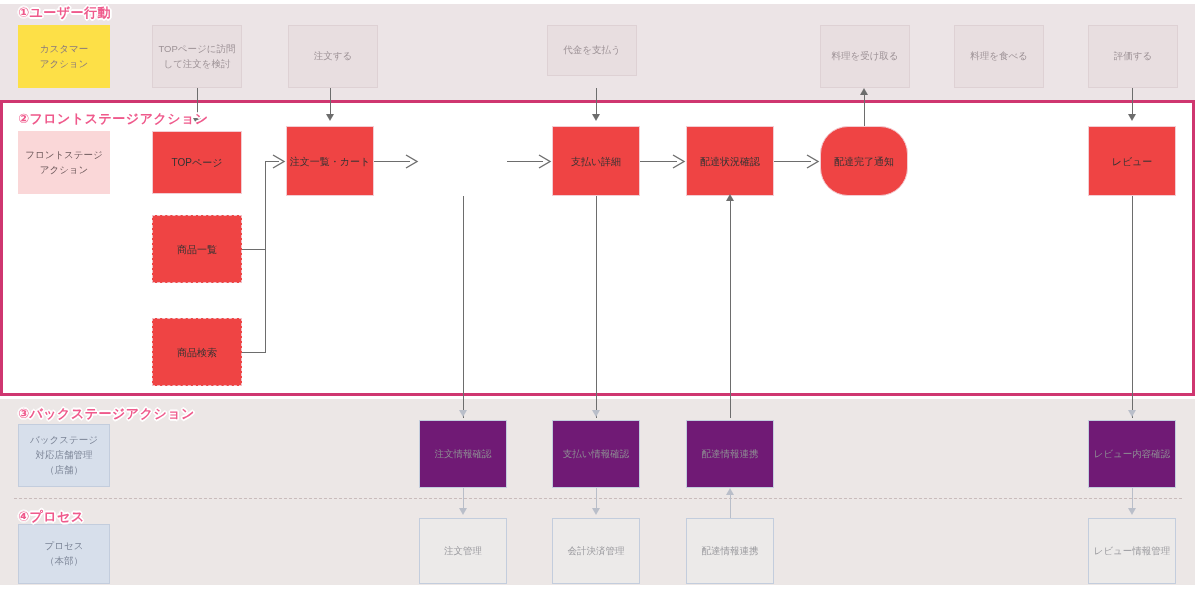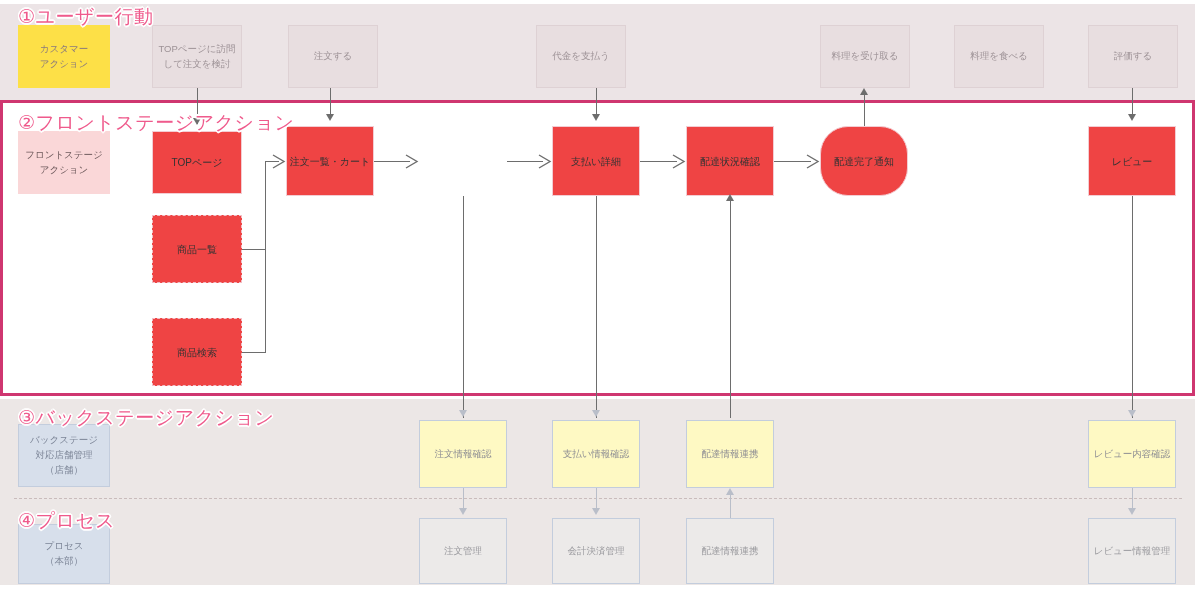--- a/index.html
+++ b/index.html
@@ -16,21 +16,21 @@
                 border:3px solid #cf3670;box-sizing:border-box;}
   #band-back   {top:399px; height:186px; background:#ece7e6;}
 
   
   #row34-divider{position:absolute;left:14px;width:1168px;top:498px;height:0;
     border-top:1px dashed #c9bcbc;}
 
   
   .sec-title{
     position:absolute;
-    font-size:19px;font-weight:normal;letter-spacing:0.5px;
+    font-size:13px;font-weight:bold;letter-spacing:0.5px;
     color:#ef5a8c;
     text-shadow:
        1.6px 0 #ffffff, -1.6px 0 #ffffff, 0 1.6px #ffffff, 0 -1.6px #ffffff,
        1.2px 1.2px #ffffff, -1.2px 1.2px #ffffff, 1.2px -1.2px #ffffff, -1.2px -1.2px #ffffff;
     white-space:nowrap;
     z-index:40;
   }
   #t1{left:18px;top:4px;}
   #t2{left:18px;top:110px;}
   #t3{left:18px;top:405px;}
@@ -65,21 +65,21 @@
     font-size:9.5px;
   }
   
   .node.front{
     background:#ef4444;border:1px solid #f3cdd3;color:#333333;
     font-size:10px;
   }
   .node.front.dashed{border:1px dashed #f1bfc6;}
   
   .node.back{
-    background:#fef9c3;border:1px solid #c3cddd;color:#8e8e93;
+    background:#701a75;border:1px solid #c3cddd;color:#8e8e93;
     font-size:9.5px;
   }
   .node.proc{
     background:#eceae9;border:1px solid #c3cddd;color:#9a9a9e;
     font-size:9.5px;
   }
 
   
   .conn{position:absolute;background:#6d6d6d;z-index:5;}
   .conn.h{height:1px;}
@@ -120,21 +120,21 @@
 アクション</div>
   <div class="lane-label blue" id="lab3">バックステージ
 対応店舗管理
 （店舗）</div>
   <div class="lane-label blue" id="lab4">プロセス
 （本部）</div>
 
   <div class="node user" style="left:152px;top:25px;width:90px;height:63px;">TOPページに訪問
 して注文を検討</div>
   <div class="node user" style="left:288px;top:25px;width:90px;height:63px;">注文する</div>
-  <div class="node user" style="left:536px;top:25px;width:90px;height:63px;">代金を支払う</div>
+  <div class="node user" style="left:547px;top:25px;width:90px;height:51px;">代金を支払う</div>
   <div class="node user" style="left:820px;top:25px;width:90px;height:63px;">料理を受け取る</div>
   <div class="node user" style="left:954px;top:25px;width:90px;height:63px;">料理を食べる</div>
   <div class="node user" style="left:1088px;top:25px;width:90px;height:63px;">評価する</div>
 
   <div class="node front" style="left:152px;top:131px;width:90px;height:63px;">TOPページ</div>
   <div class="node front dashed" style="left:152px;top:215px;width:90px;height:68px;">商品一覧</div>
   <div class="node front dashed" style="left:152px;top:318px;width:90px;height:68px;">商品検索</div>
 
   <div class="node front" style="left:286px;top:126px;width:88px;height:70px;">注文一覧・カート</div>
   <div class="node front" style="left:552px;top:126px;width:88px;height:70px;">支払い詳細</div>

